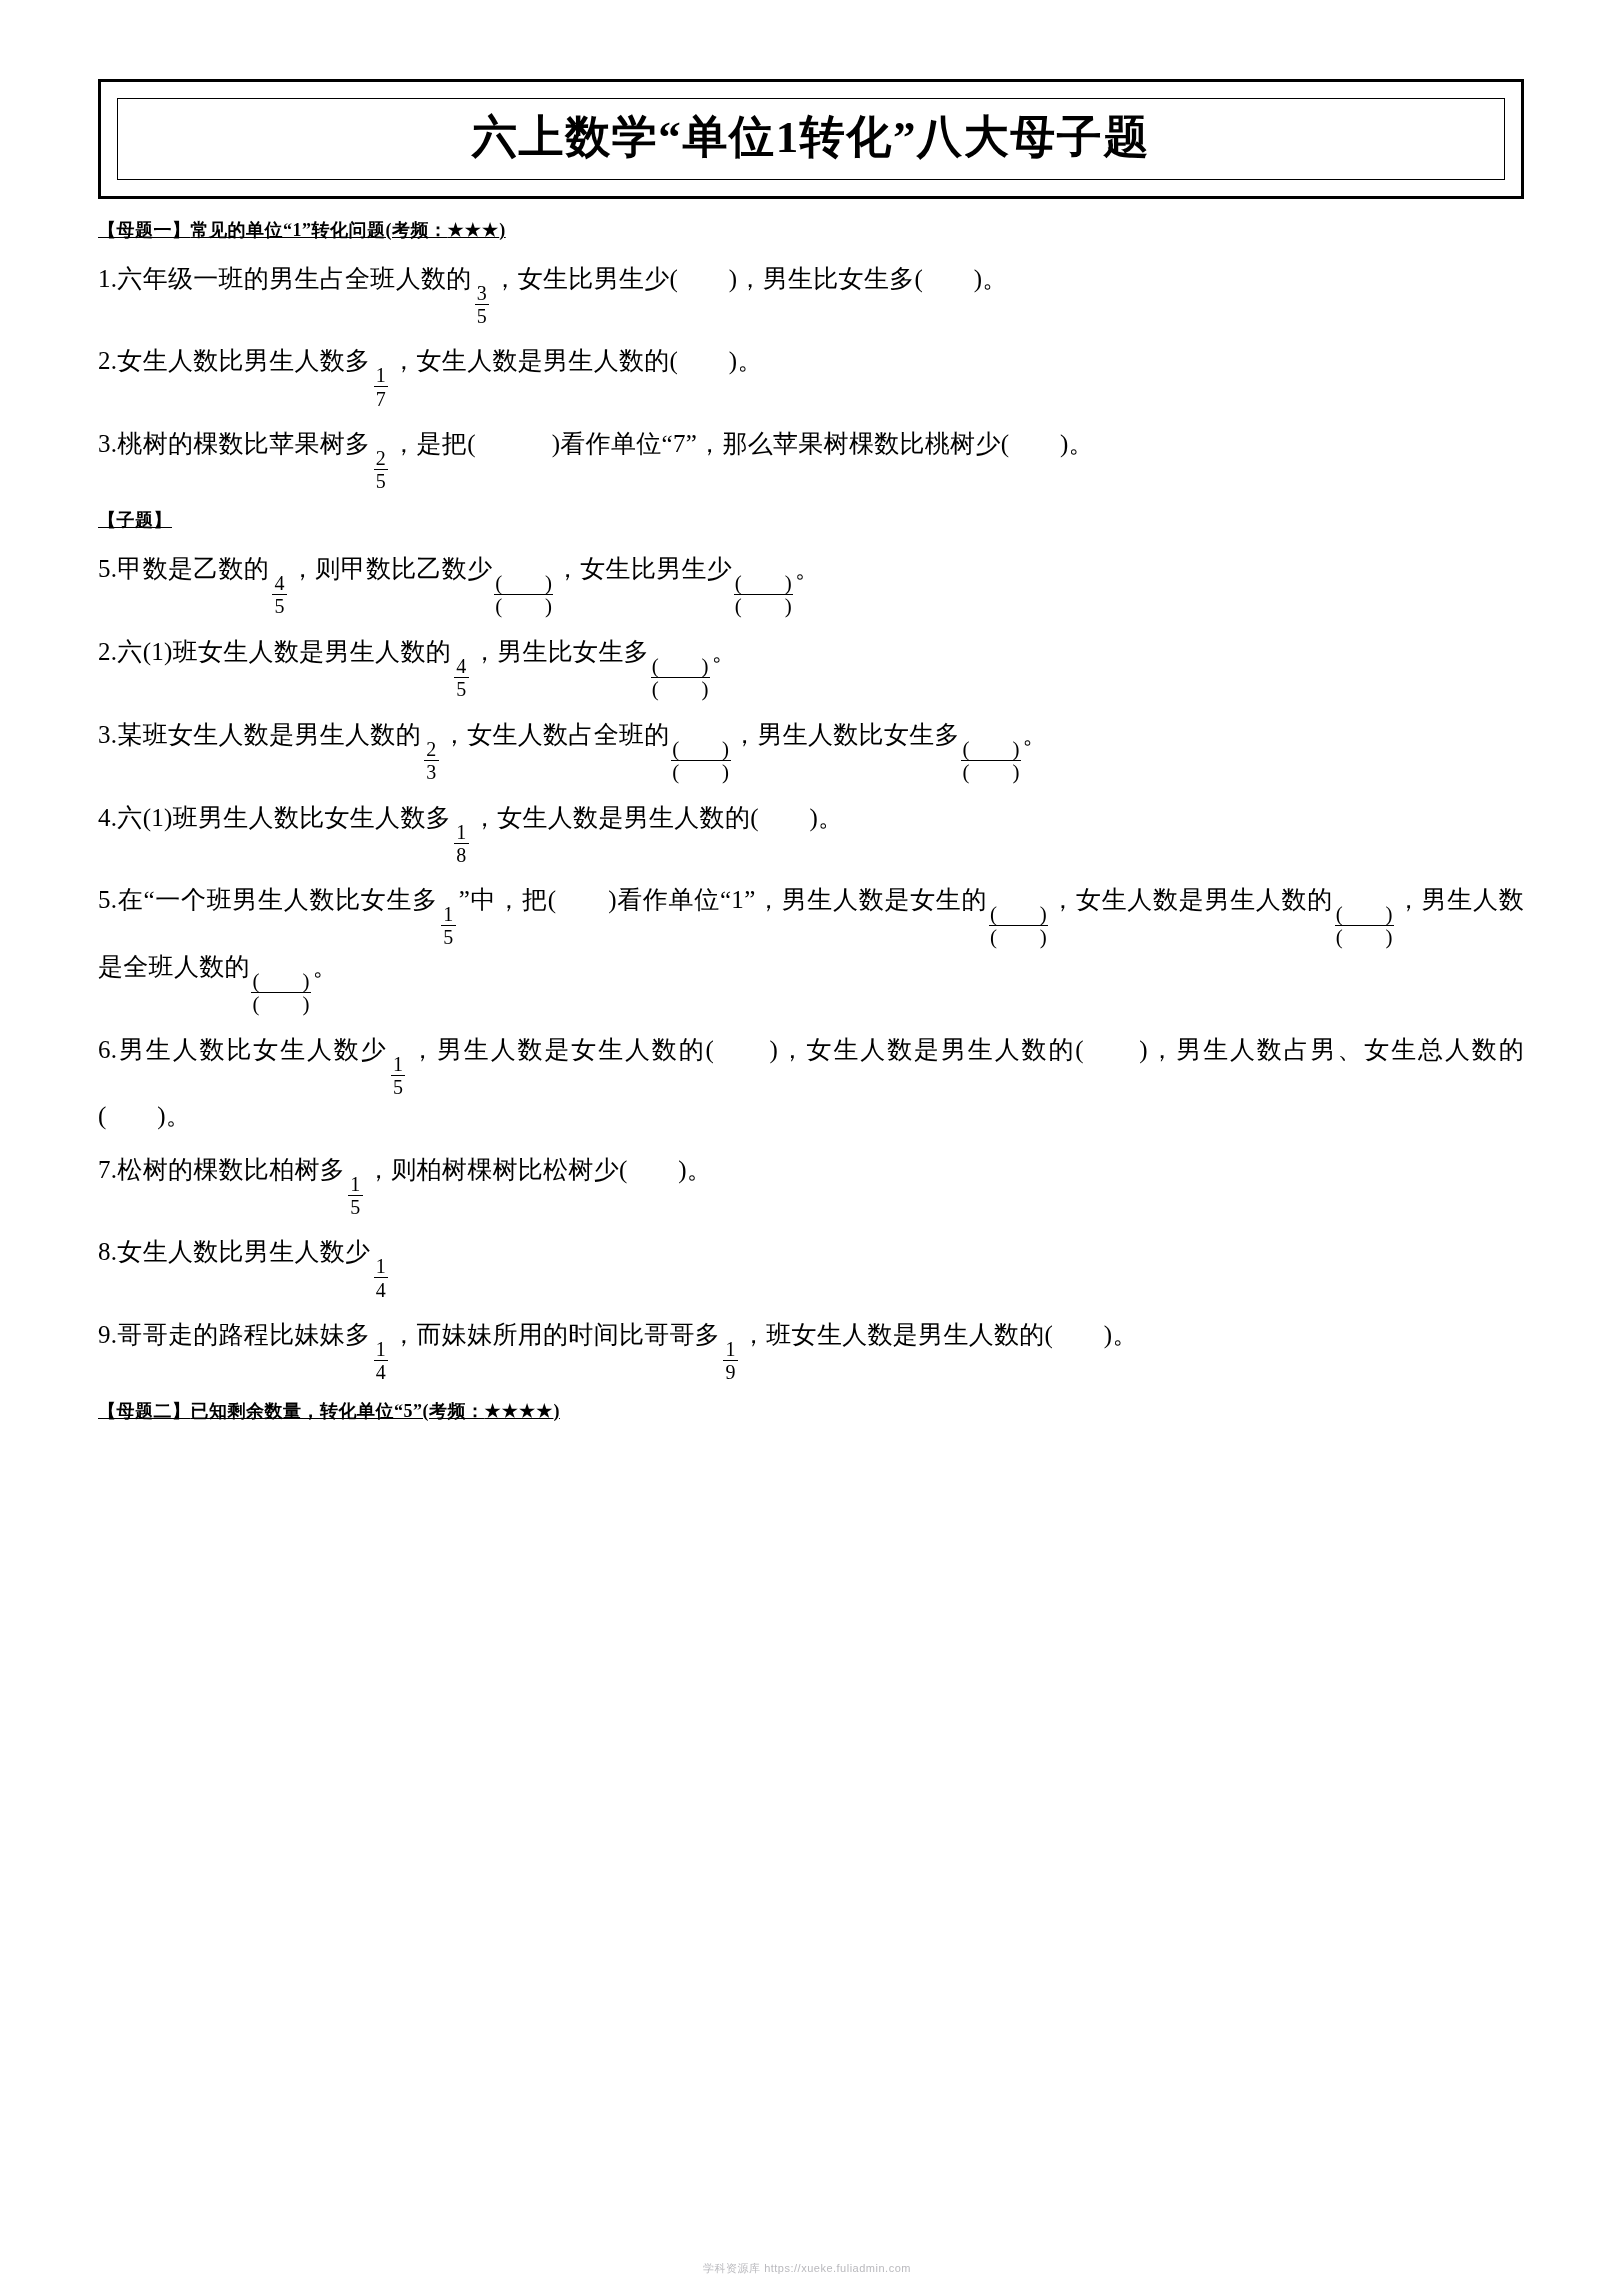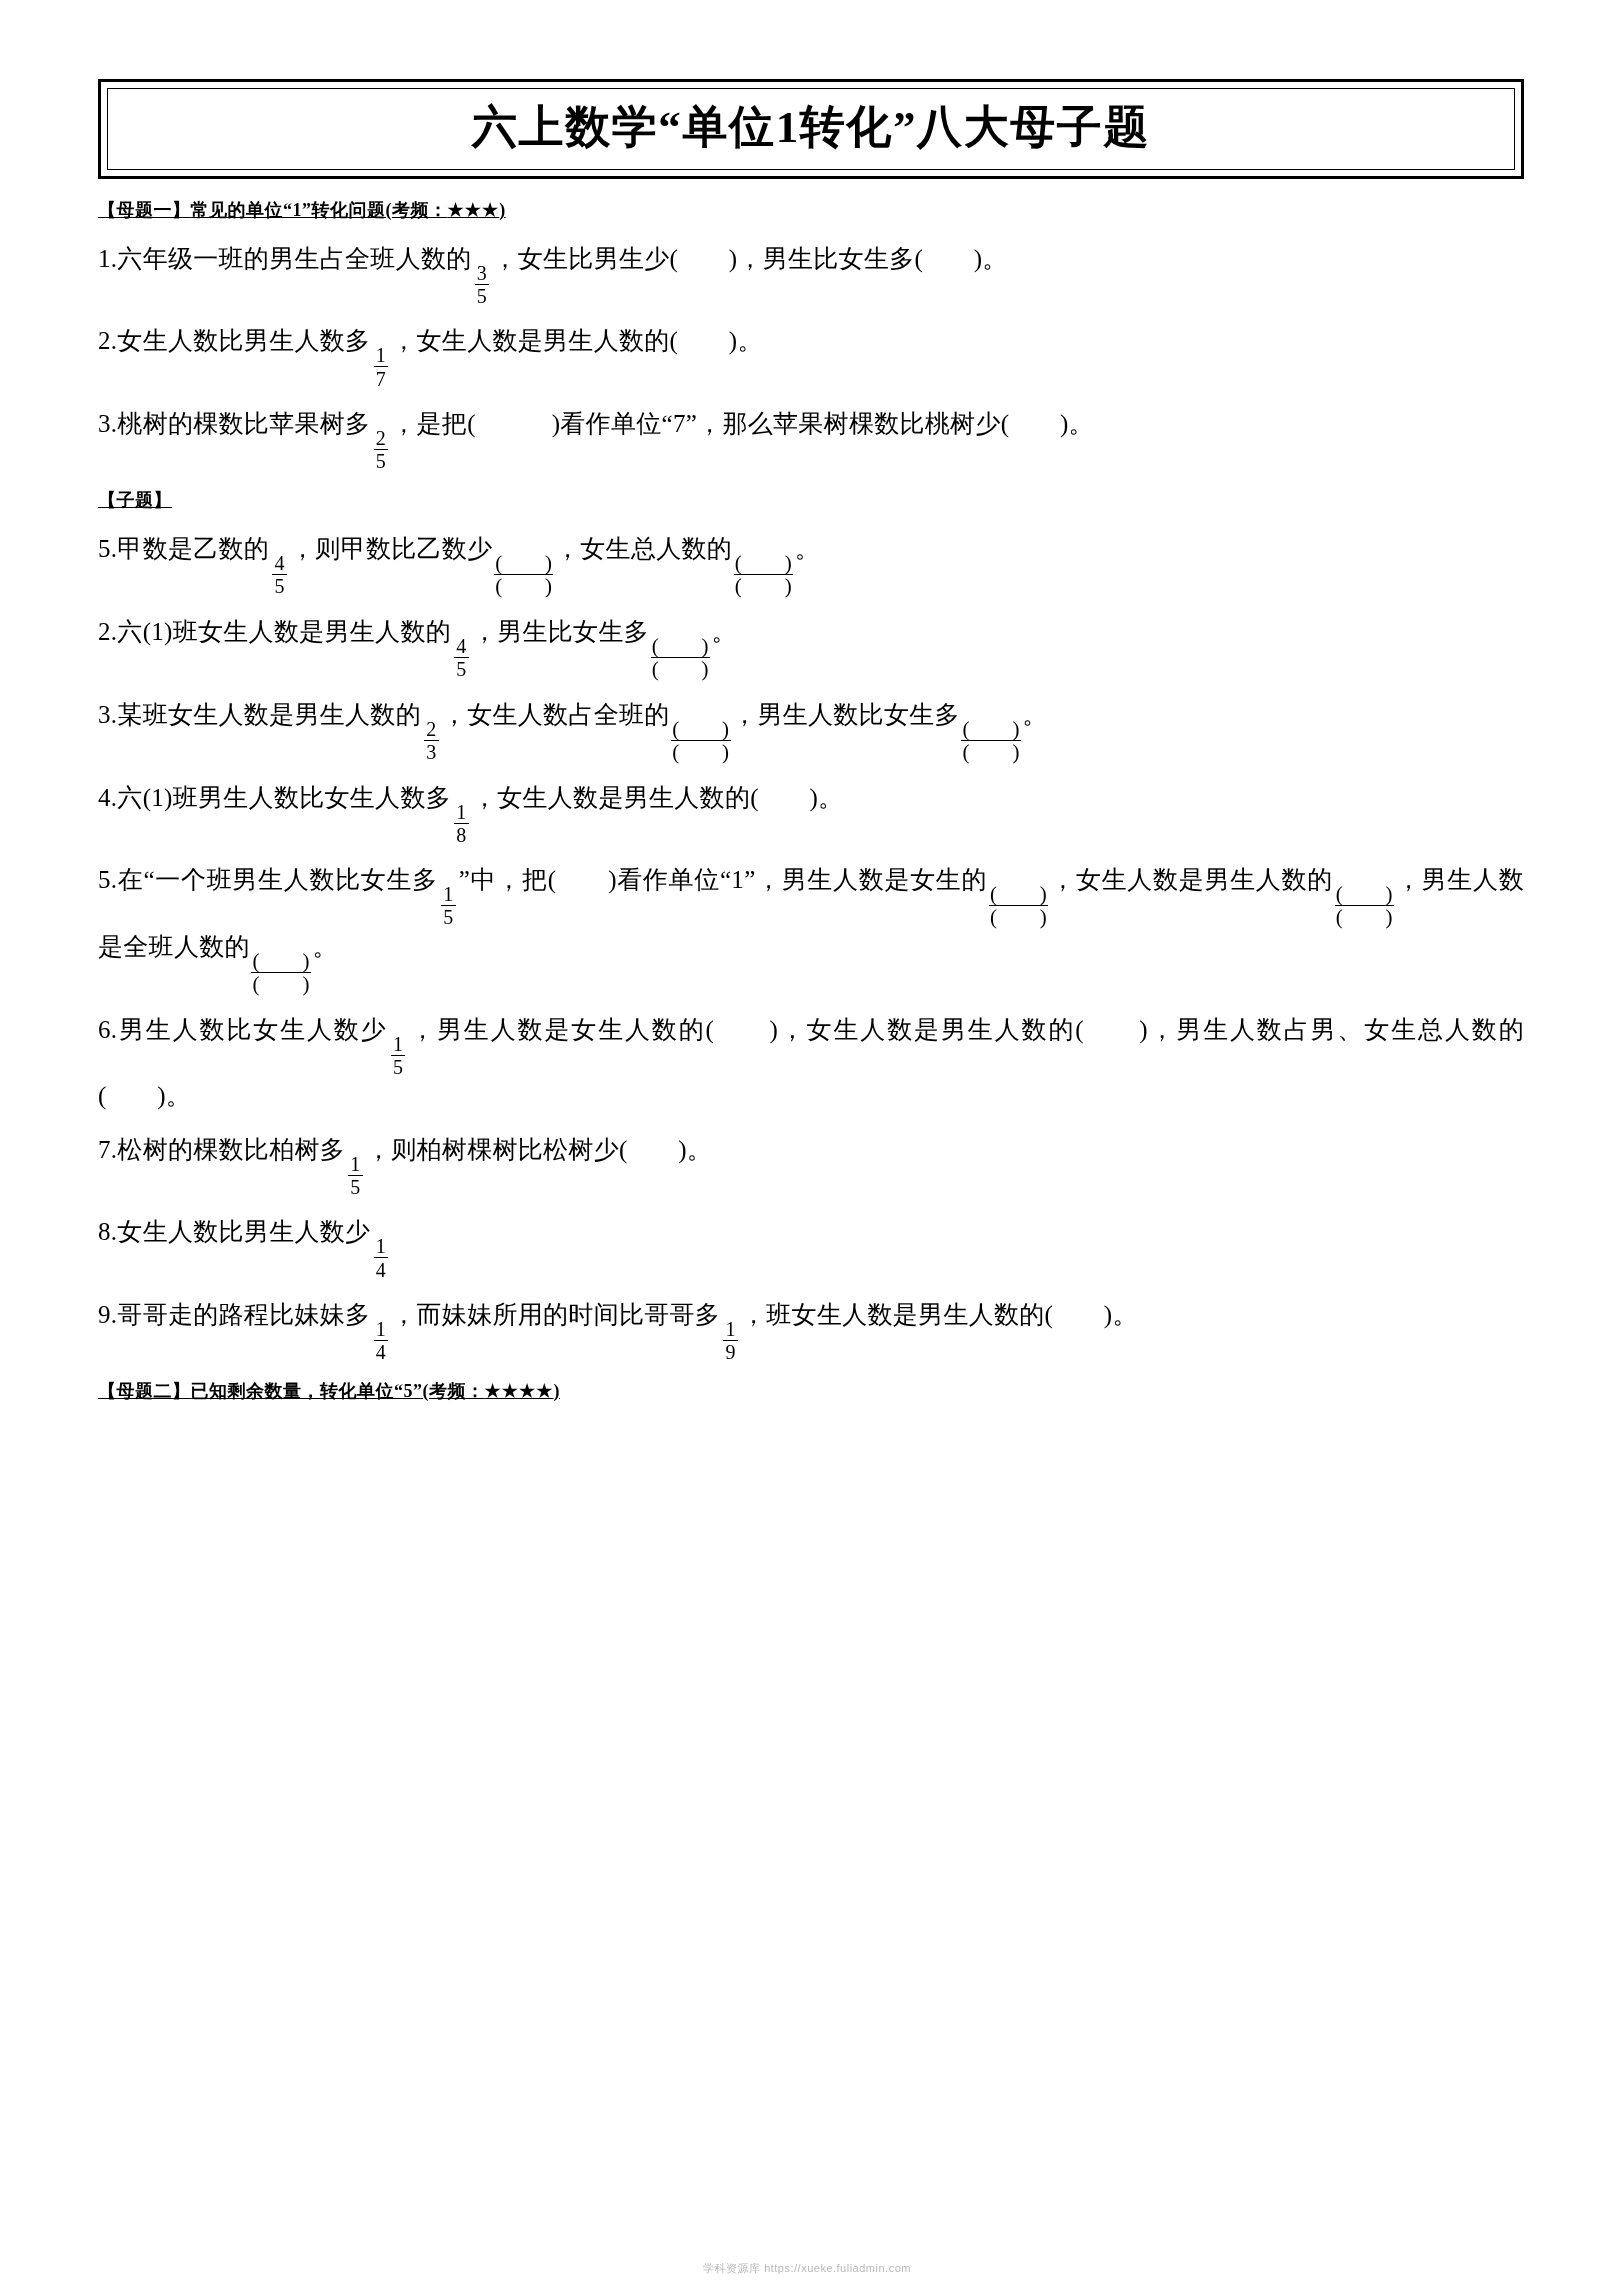--- a/index.html
+++ b/index.html
@@ -19,21 +19,21 @@
     box-sizing: border-box;
     width: 1622px;
     height: 2295px;
     padding: 79px 98px 0 98px;
     position: relative;
   }
 
   
   .title-box {
     border: 3.2px solid #000;
-    padding: 6px;
+    padding: 16px;
     margin-bottom: 18px;
   }
   .title-box-inner {
     border: 1.6px solid #000;
     padding: 13.7px 5.3px 17px 5.3px;
     text-align: center;
   }
   .title-text {
     font-family: "Liberation Serif", "DejaVu Serif", serif;
     font-weight: bold;
@@ -162,21 +162,21 @@
     <span>【子题】</span>
   </div>
 
   <div class="prob">
     <span>5.甲数是乙数的</span><span class="frac">
         <span class="num">4</span>
         <span class="den">5</span>
       </span><span>，则甲数比乙数少</span><span class="bfrac">
         <span class="num">(　　)</span>
         <span class="den">(　　)</span>
-      </span><span>，女生总人数的</span><span class="bfrac">
+      </span><span>，女生比男生少</span><span class="bfrac">
         <span class="num">(　　)</span>
         <span class="den">(　　)</span>
       </span><span>。</span>
   </div>
 
   <div class="prob">
     <span>2.六(1)班女生人数是男生人数的</span><span class="frac">
         <span class="num">4</span>
         <span class="den">5</span>
       </span><span>，男生比女生多</span><span class="bfrac">

